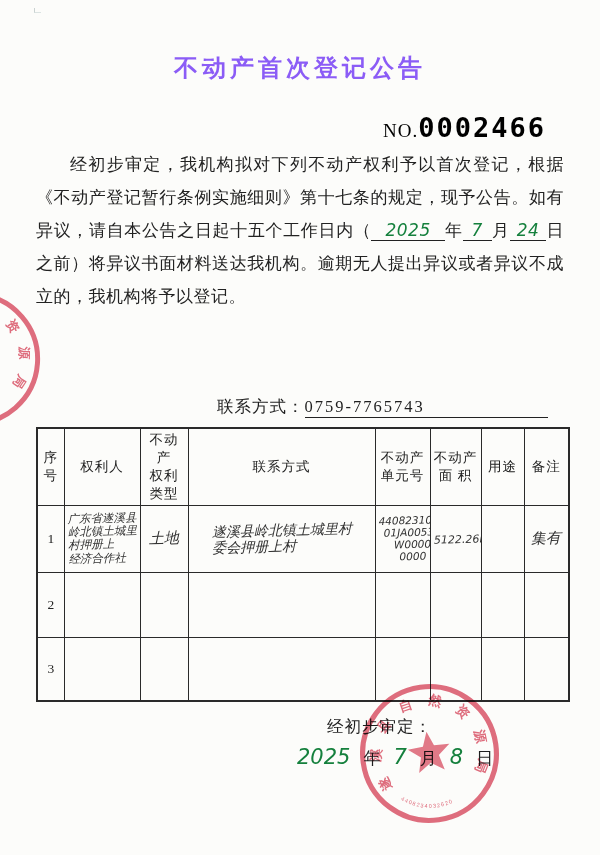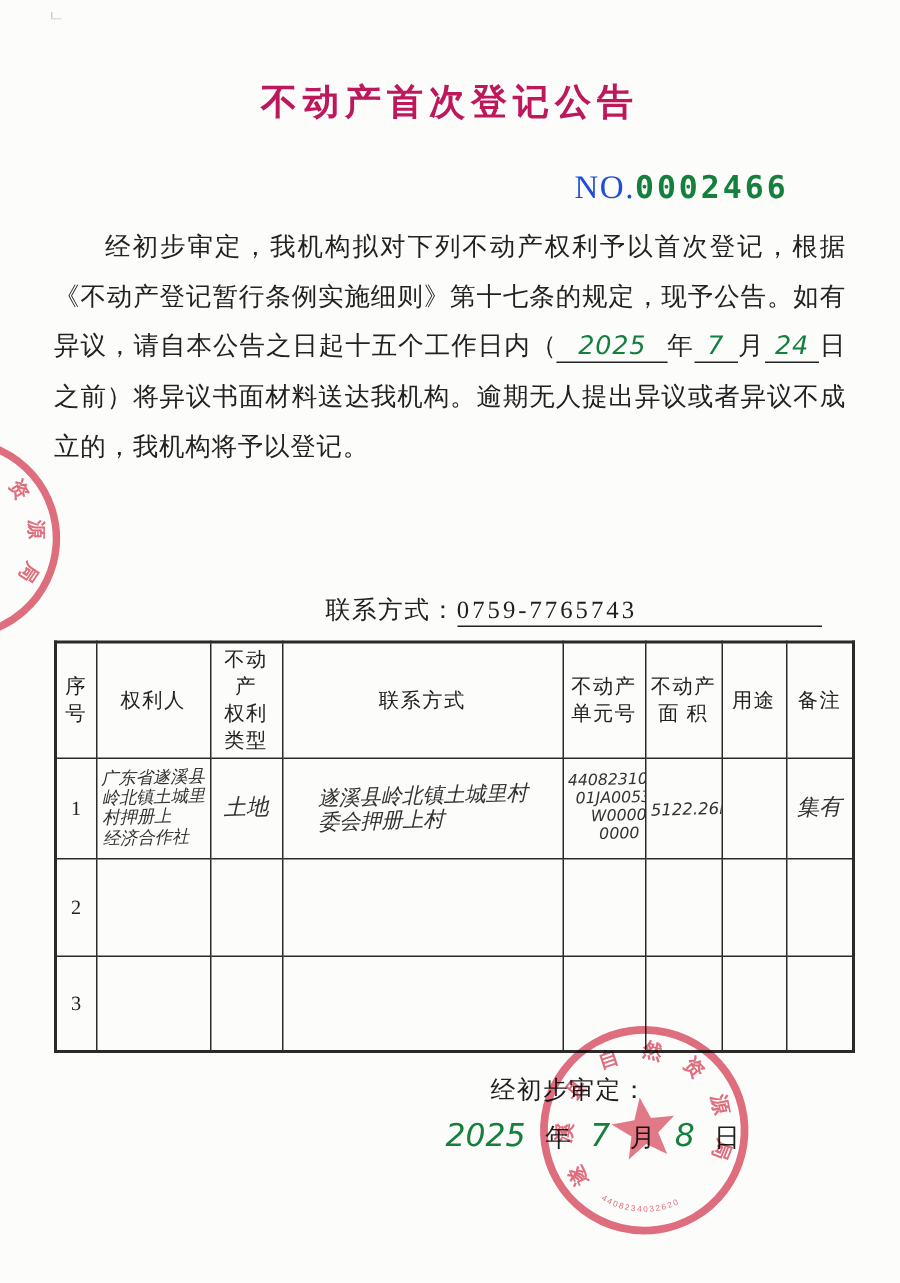--- a/index.html
+++ b/index.html
@@ -5,27 +5,27 @@
   * { margin:0; padding:0; box-sizing:border-box; }
   html,body { width:600px; }
   body { font-family:"Liberation Serif","DejaVu Serif",serif; }
   .page {
     position:relative; width:600px; height:855px;
     background:#fcfcfa; overflow:hidden; color:#1f1f1f;
   }
   .title {
     position:absolute; top:52px; left:0; width:100%;
     text-align:center; font-size:24px; font-weight:700;
-    letter-spacing:4px; color:#be185d;
+    letter-spacing:4px; color:#8b5cf6;
     font-family:"Liberation Sans","DejaVu Sans",sans-serif;
   }
   .no-line { position:absolute; top:112px; left:383px; white-space:nowrap; }
-  .no-label { font-size:22px; letter-spacing:1px; color:#1d4ed8; }
+  .no-label { font-size:19px; letter-spacing:1px; color:#000000; }
   .no-value {
-    font-size:21px; font-weight:700; letter-spacing:2px; color:#15803d;
+    font-size:27px; font-weight:700; letter-spacing:2px; color:#000000;
     font-family:"DejaVu Sans Mono","Liberation Mono",monospace;
   }
   .para {
     position:absolute; top:148px; left:36px; width:528px;
     font-size:17px; line-height:33px; text-align:justify;
     text-indent:2em; letter-spacing:0.5px; color:#222;
   }
   .hand {
     font-family:"DejaVu Sans","Liberation Sans",sans-serif;
     font-style:italic; color:#15803d;

